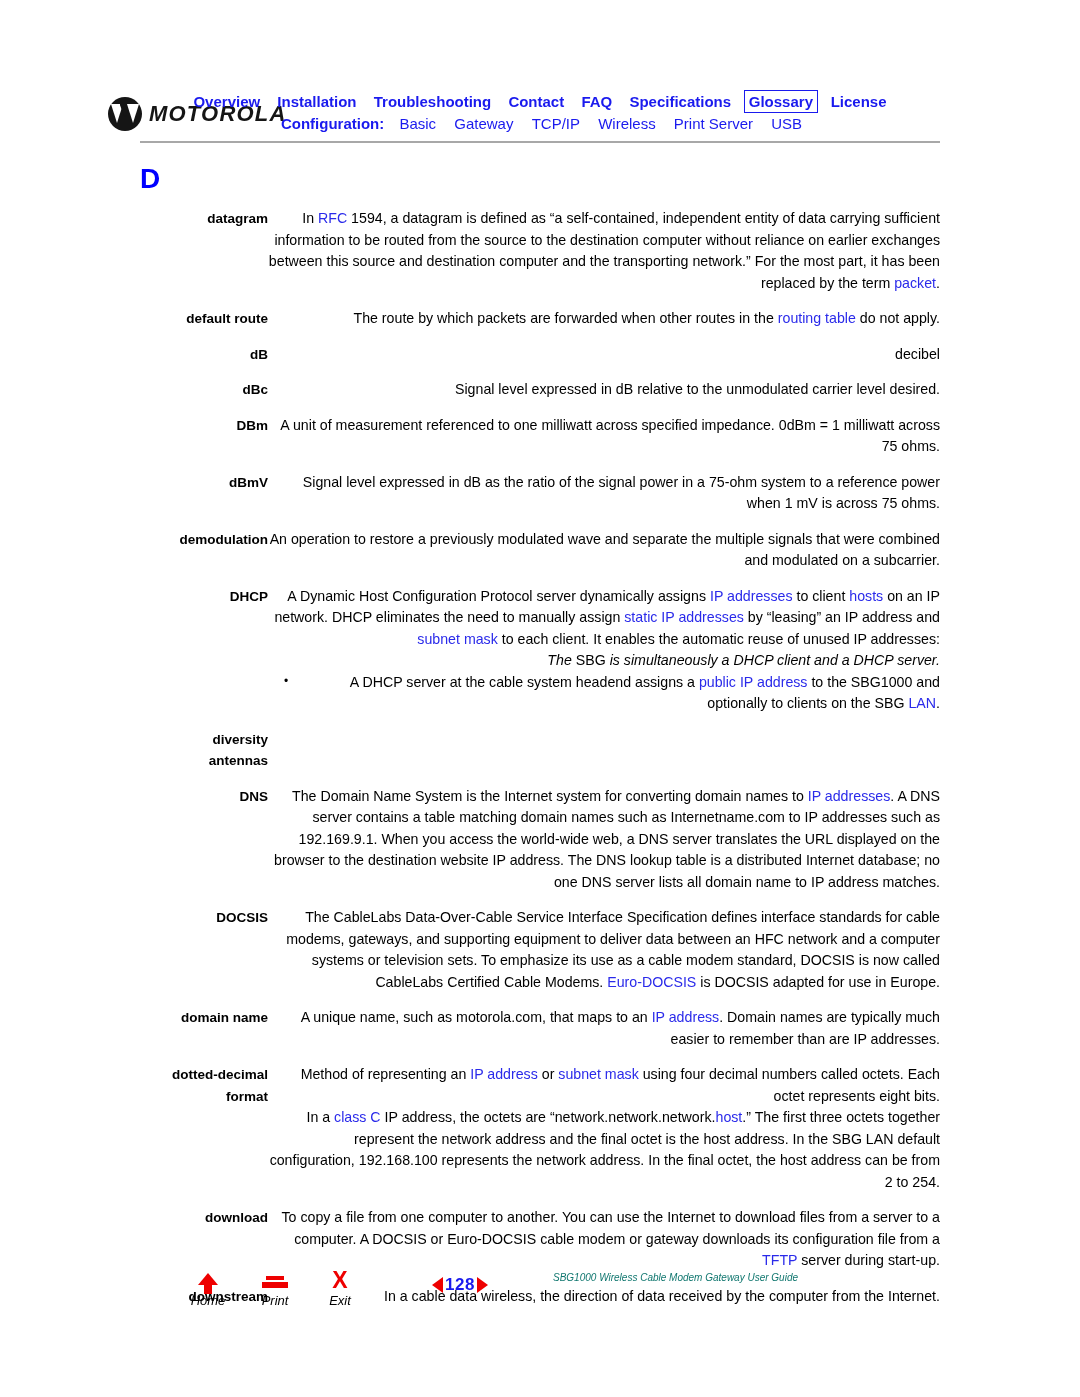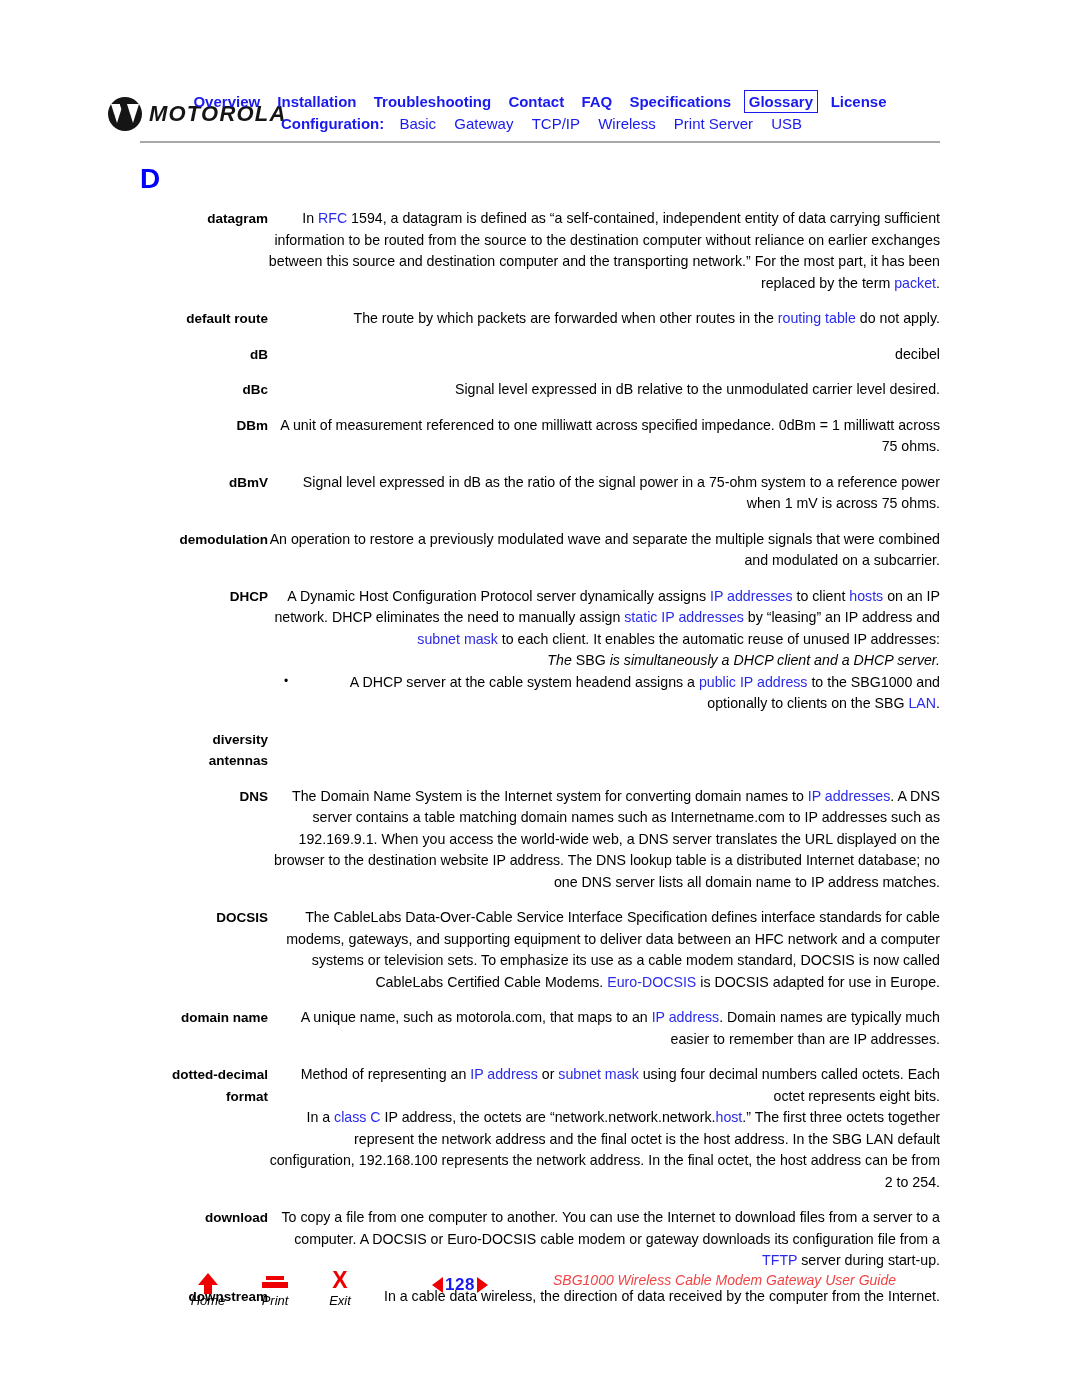--- a/index.html
+++ b/index.html
@@ -284,23 +284,23 @@
   #page-num {
     font-size: 17px;
     font-weight: bold;
     color: #1a1aee;
     letter-spacing: 0.5px;
   }
   #guide-title {
     position: absolute;
     left: 553px;
     top: 4px;
-    font-size: 14px;
+    font-size: 10px;
     font-style: italic;
-    color: #ef4444;
+    color: #0f766e;
     white-space: nowrap;
   }
 </style>
 </head>
 <body>
 
 <div id="header">
 
   <div id="logo-block">
     <span id="logo-mark">

